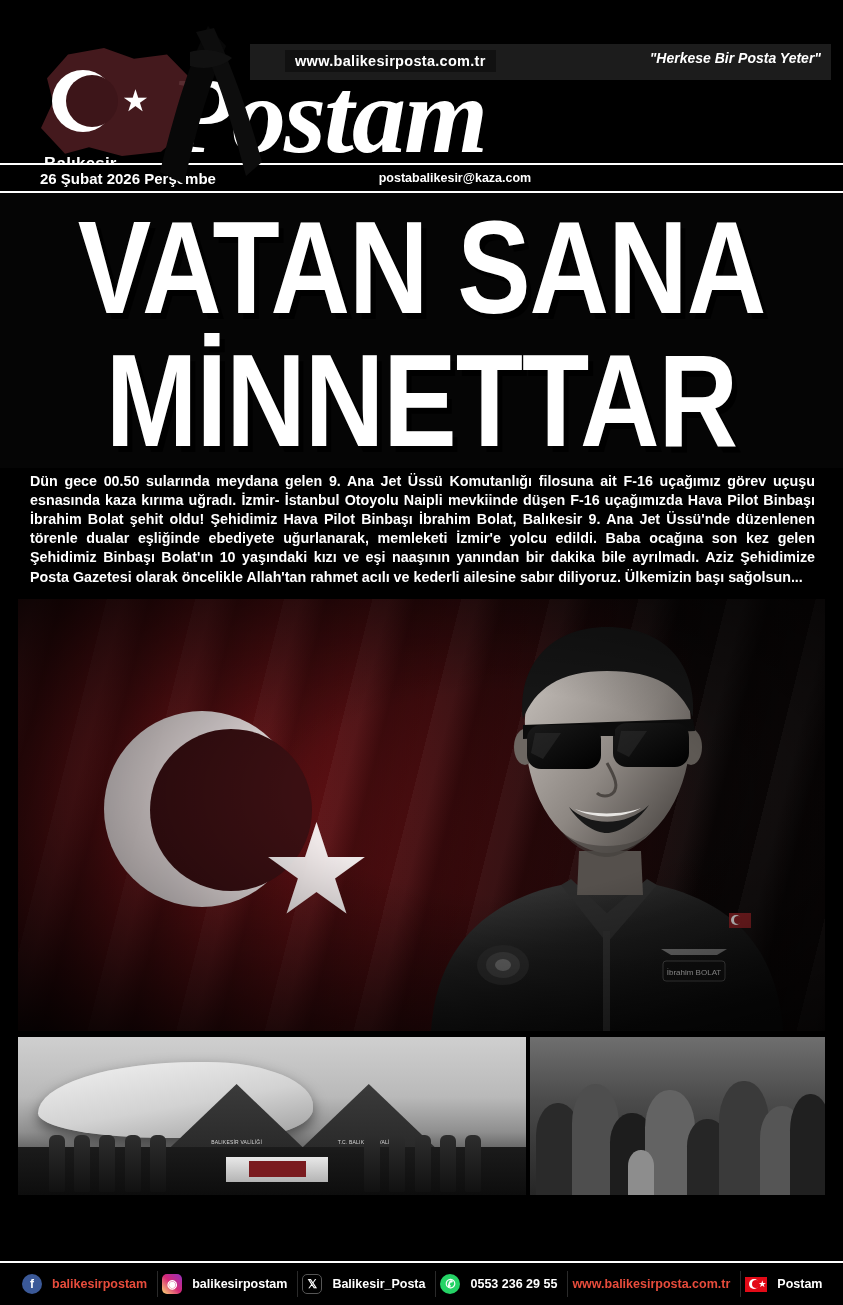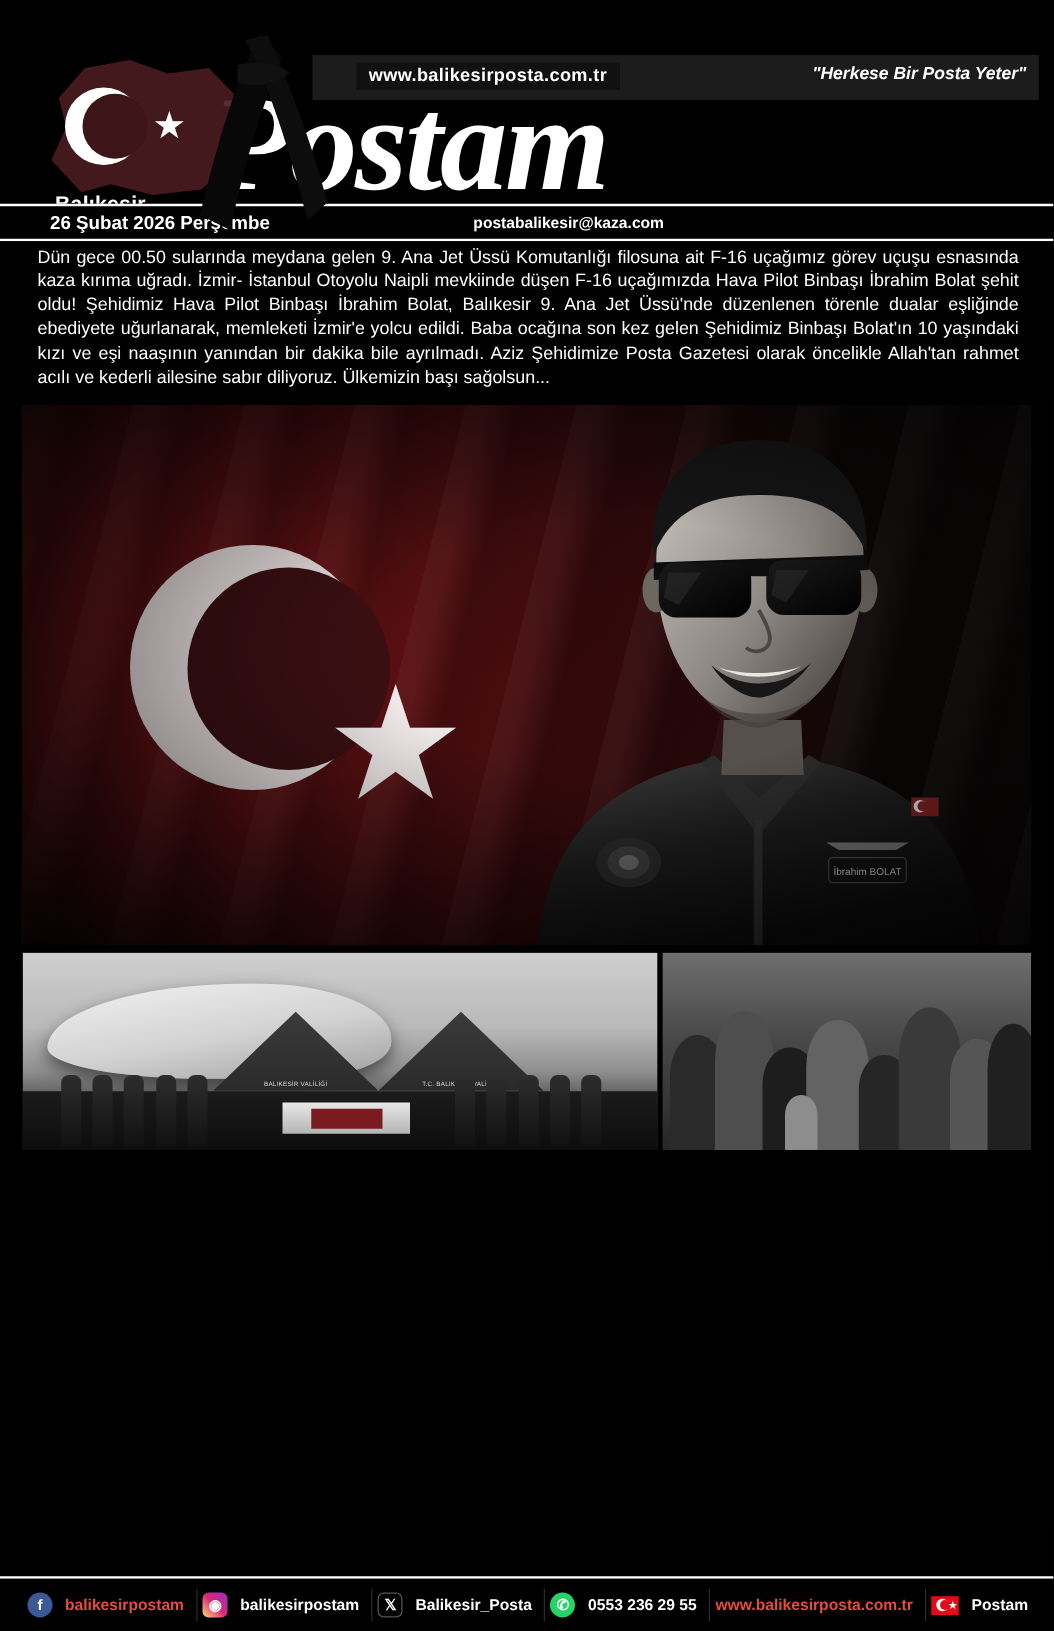--- a/index.html
+++ b/index.html
@@ -188,21 +188,21 @@
     transform-origin: center top;
     text-shadow: 5px 5px 0 rgba(0,0,0,.9);
     white-space: nowrap;
   }
   .hl-line.l1 { margin-bottom: 34px; }
   .hl-line.l2 { margin-bottom: 24px; }
 
   
   .lead {
     color: #fff;
-    font-weight: normal;
+    font-weight: bold;
     font-size: 14.3px;
     line-height: 1.34;
     text-align: justify;
     padding: 4px 28px 10px 30px;
     background: #000;
   }
 
   
   .photo-main {
     position: relative;
@@ -435,20 +435,26 @@
       <path d="M46 10 C64 44 80 92 96 154 L112 140 C96 82 80 42 64 6 Z" fill="#0d0d0d"></path>
       <path d="M40 30 C54 26 70 28 82 36 C70 46 54 48 40 44 Z" fill="#111"></path>
     </svg>
 
     <div class="mh-info">
       <div class="mh-date">26 Şubat 2026 Perşembe</div>
       <div class="mh-mail">postabalikesir@kaza.com</div>
     </div>
   </div>
 
+  <div class="headline-wrap">
+    <div class="headline">
+      <span class="hl-line l1">VATAN SANA</span>
+      <span class="hl-line l2">MİNNETTAR</span>
+    </div>
+  </div>
 
   <div class="lead">Dün gece 00.50 sularında meydana gelen 9. Ana Jet Üssü Komutanlığı filosuna ait F-16 uçağımız görev uçuşu esnasında kaza kırıma uğradı. İzmir- İstanbul Otoyolu Naipli mevkiinde düşen F-16 uçağımızda Hava Pilot Binbaşı İbrahim Bolat şehit oldu! Şehidimiz Hava Pilot Binbaşı İbrahim Bolat, Balıkesir 9. Ana Jet Üssü'nde düzenlenen törenle dualar eşliğinde ebediyete uğurlanarak, memleketi İzmir'e yolcu edildi. Baba ocağına son kez gelen Şehidimiz Binbaşı Bolat'ın 10 yaşındaki kızı ve eşi naaşının yanından bir dakika bile ayrılmadı. Aziz Şehidimize Posta Gazetesi olarak öncelikle Allah'tan rahmet acılı ve kederli ailesine sabır diliyoruz. Ülkemizin başı sağolsun...</div>
 
   <div class="photo-main">
     <div class="flagbg"></div>
     <div class="flag-folds"></div>
     <div class="flag-crescent-o"></div>
     <div class="flag-crescent-i"></div>
     <div class="flag-star">
         <span>★</span>

